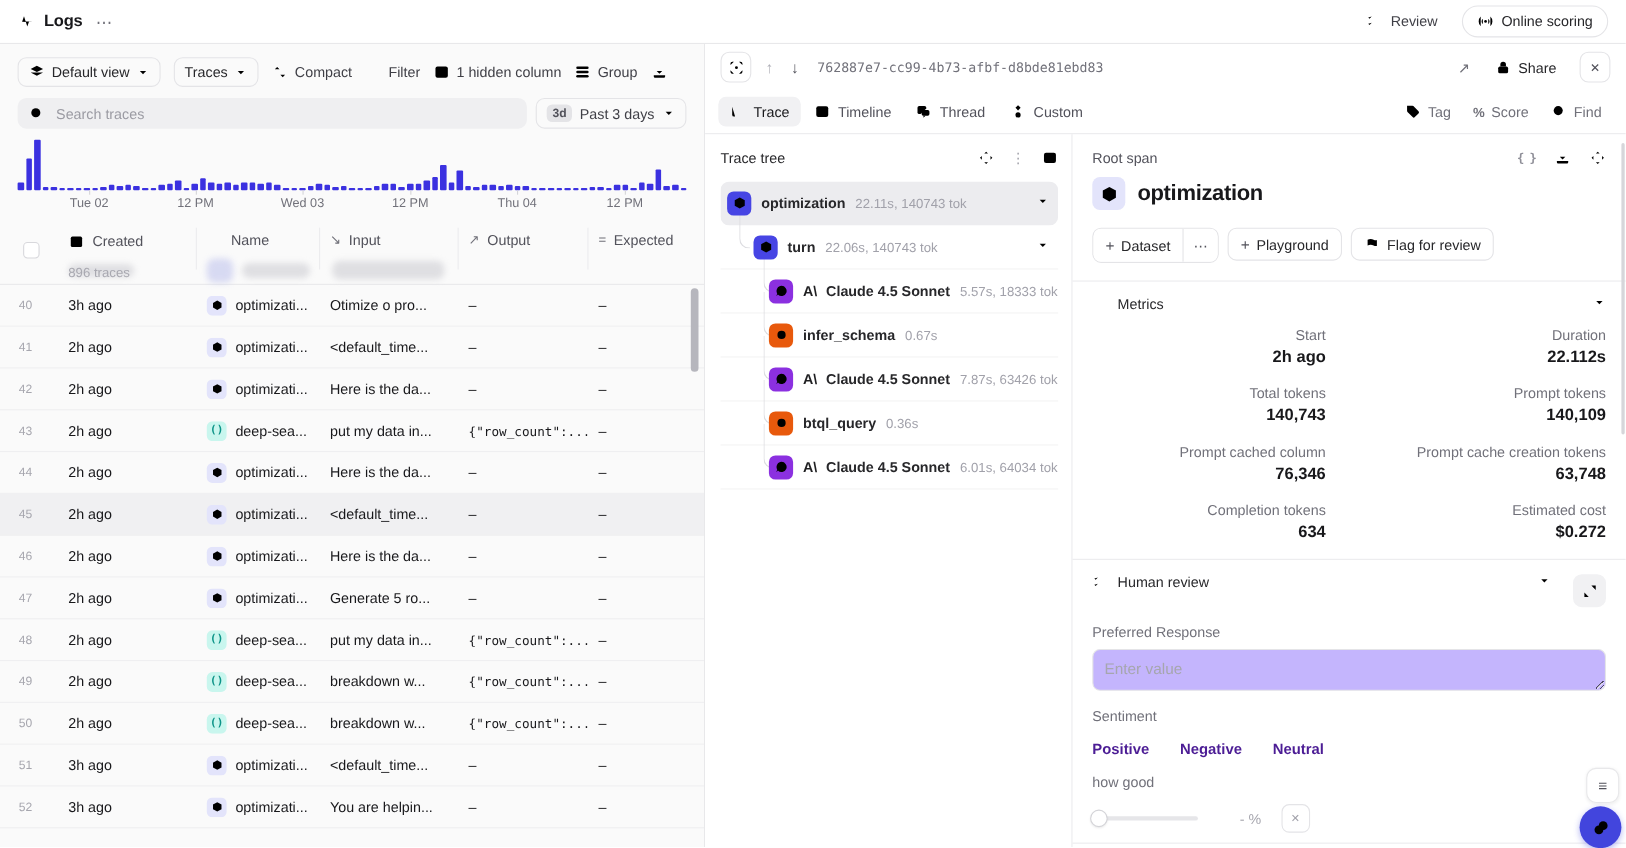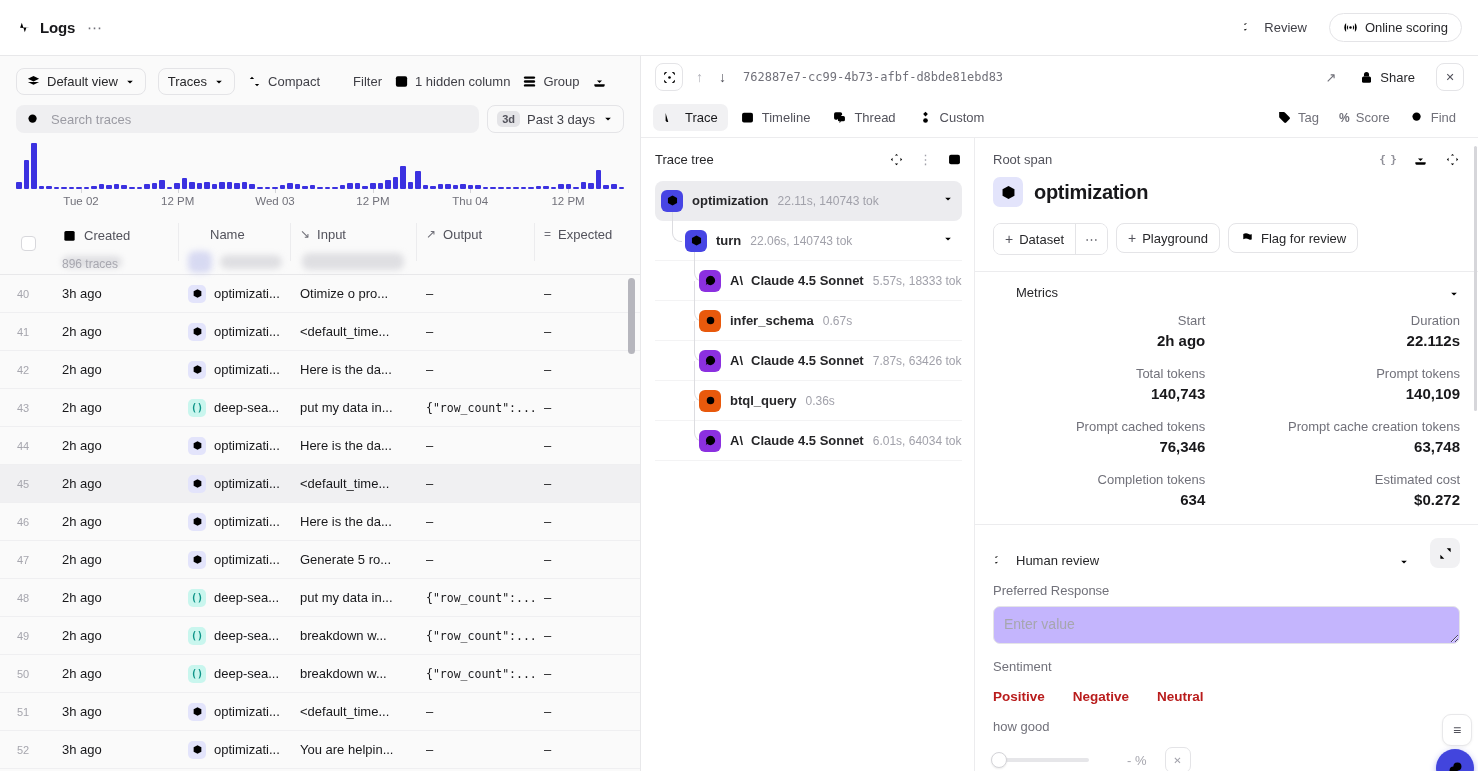--- a/index.html
+++ b/index.html
@@ -2,21 +2,21 @@
 <html><head>
 <meta charset="utf-8">
 <style>
   * { box-sizing: border-box; }
   html,body { margin:0; padding:0; width:1478px; height:771px; overflow:hidden; }
   body { font-family:"Liberation Sans", sans-serif; font-size:13px; color:#18181b; background:#fff; }
   button { font-family:inherit; cursor:pointer; }
   .ic { width:15px; height:15px; flex:none; }
 
   
-  .topbar { height:56px; display:flex; align-items:center; padding:0 16px; border-bottom:1px solid #e8e8ea; background:#fff; }
+  .topbar { height:40px; display:flex; align-items:center; padding:0 16px; border-bottom:1px solid #e8e8ea; background:#fff; }
   .brand { display:flex; align-items:center; gap:9px; }
   .pulse { color:#3f3f46; }
   .app-title { font-size:15px; font-weight:700; letter-spacing:-.2px; }
   .ellipsis-btn { border:none; background:none; color:#71717a; font-size:15px; margin-left:8px; padding:2px 4px; }
   .topbar-right { margin-left:auto; display:flex; align-items:center; gap:16px; }
   .review-btn { display:flex; align-items:center; gap:7px; background:none; border:none; color:#3f3f46; font-size:13px; font-weight:500; }
   .online-btn { display:flex; align-items:center; gap:7px; border:1px solid #e4e4e7; border-radius:17px; padding:6px 13px; background:#fff; font-size:13px; font-weight:500; color:#27272a; }
 
   .main { display:flex; height:730px; }
 
@@ -115,32 +115,32 @@
   .title-icon { width:30px; height:30px; border-radius:7px; background:#e3e4fb; color:#4843e3; display:flex; align-items:center; justify-content:center; }
   .title-icon .ic { width:17px; height:17px; }
   .span-title { font-size:20px; font-weight:700; letter-spacing:-.3px; }
   .btn-row { display:flex; gap:8px; margin-top:16px; }
   .btn { display:flex; align-items:center; gap:6px; height:30px; padding:0 11px; border:1px solid #e4e4e7; border-radius:8px; background:#fff; font-size:13px; font-weight:500; color:#27272a; }
   .split { display:flex; border:1px solid #e4e4e7; border-radius:8px; overflow:hidden; }
   .split .btn { border:none; border-radius:0; }
   .split .btn + .btn { border-left:1px solid #e4e4e7; padding:0 9px; color:#52525b; }
   .plus { color:#52525b; font-size:14px; font-weight:500; line-height:1; }
   .hr { height:1px; background:#ececee; margin:16px -18px 0; }
-  .section-header { display:flex; align-items:flex-end; gap:8px; margin-top:13px; color:#27272a; font-weight:500; font-size:13px; }
+  .section-header { display:flex; align-items:flex-start; gap:8px; margin-top:13px; color:#27272a; font-weight:500; font-size:13px; }
   .section-header .lead-ic { color:#8f8f98; }
   .section-chev { margin-left:auto; color:#a1a1aa; background:none; border:none; padding:0; display:flex; }
   .expand-btn { width:30px; height:30px; border-radius:8px; background:#f1f1f3; border:none; color:#3f3f46; display:flex; align-items:center; justify-content:center; margin-left:12px; }
   #metrics-grid { display:grid; grid-template-columns:1fr 1.2fr; row-gap:17px; margin-top:13px; padding-bottom:16px;text-align:right; }
   .m-label { color:#71717a; font-size:13px; }
   .m-value { color:#18181b; font-size:15px; font-weight:600; margin-top:4px; }
   .field-label { color:#71717a; margin-top:15px; font-size:13px; }
   .preferred { width:100%; height:38px; margin-top:8px; border:1px solid #e4e4e7; border-radius:7px; padding:9px 10px; font:inherit; font-size:14px; color:#27272a; resize:vertical; background:#c4b5fd; display:block; }
   .preferred::placeholder { color:#a6a6ae; }
   .sentiment-row { display:flex; gap:28px; margin-top:15px; }
-  .sentiment-opt { font-weight:600; font-size:13.5px; color:#b91c1c; background:none; border:none; padding:0; }
+  .sentiment-opt { font-weight:600; font-size:13.5px; color:#4c1d95; background:none; border:none; padding:0; }
   .slider-row { display:flex; align-items:center; margin-top:13px; height:26px; }
   .slider { position:relative; width:96px; height:4px; background:#e6e6e9; border-radius:2px; }
   .slider-thumb { position:absolute; left:-2px; top:50%; transform:translateY(-50%); width:16px; height:16px; border-radius:50%; background:#fff; border:1px solid #d4d4d8; box-shadow:0 1px 2px rgba(0,0,0,.08); }
   .slider-value { color:#a6a6ae; margin-left:38px; font-size:13px; }
   .clear-btn { width:26px; height:26px; border:1px solid #e4e4e7; border-radius:7px; background:#fff; color:#a1a1aa; display:flex; align-items:center; justify-content:center; font-size:10px; margin-left:18px; }
   .bottom-hr { position:absolute; left:0; right:0; bottom:3px; height:1px; background:#ececee; }
   .menu-fab { position:absolute; right:6px; top:658px; width:30px; height:32px; border:1px solid #e8e8ea; border-radius:9px; background:#fff; color:#52525b; font-size:14px; display:flex; align-items:center; justify-content:center; box-shadow:0 1px 3px rgba(0,0,0,.06); z-index:6; }
   .bt-fab { position:absolute; right:4px; top:693px; width:38px; height:38px; border-radius:50%; background:#4245dd; border:none; display:flex; align-items:center; justify-content:center; color:#fff; box-shadow:0 2px 6px rgba(66,69,221,.4); z-index:6; }
   .bt-fab .ic { width:17px; height:17px; }
   .rp-scrollbar { position:absolute; right:1px; top:90px; width:3px; height:265px; background:#d6d6da; border-radius:2px; z-index:5; }
@@ -922,21 +922,21 @@
             </div>
             <div>
               <div class="m-label">Total tokens</div>
               <div class="m-value">140,743</div>
             </div>
             <div>
               <div class="m-label">Prompt tokens</div>
               <div class="m-value">140,109</div>
             </div>
             <div>
-              <div class="m-label">Prompt cached tokens</div>
+              <div class="m-label">Prompt cached column</div>
               <div class="m-value">76,346</div>
             </div>
             <div>
               <div class="m-label">Prompt cache creation tokens</div>
               <div class="m-value">63,748</div>
             </div>
             <div>
               <div class="m-label">Completion tokens</div>
               <div class="m-value">634</div>
             </div>

